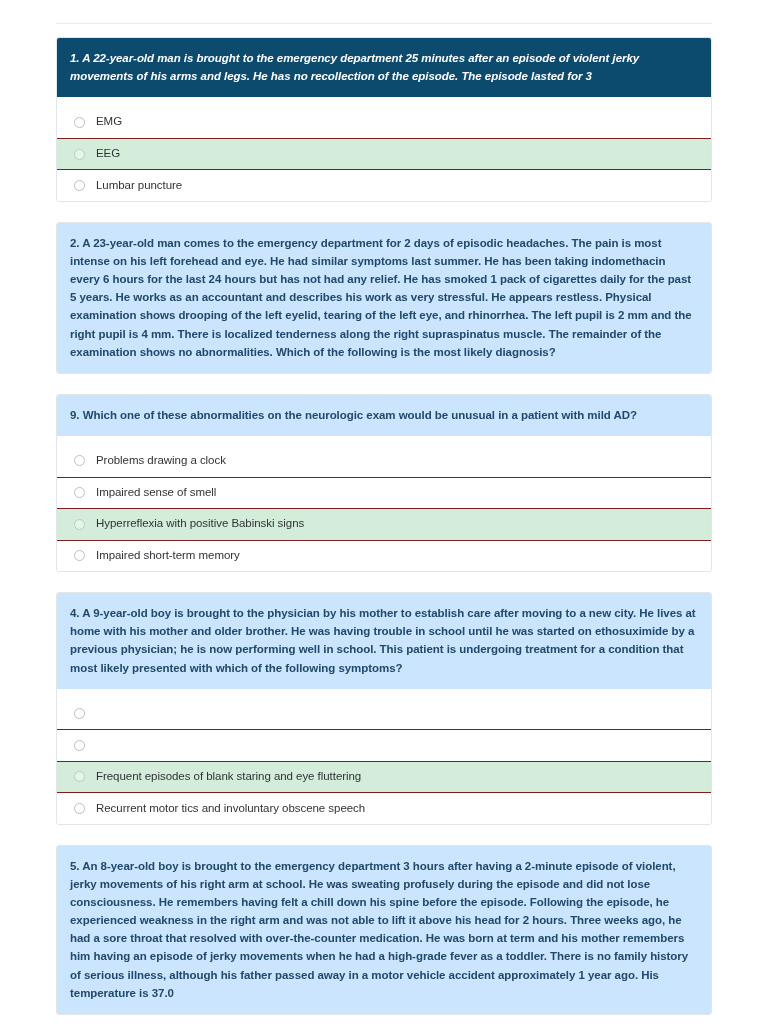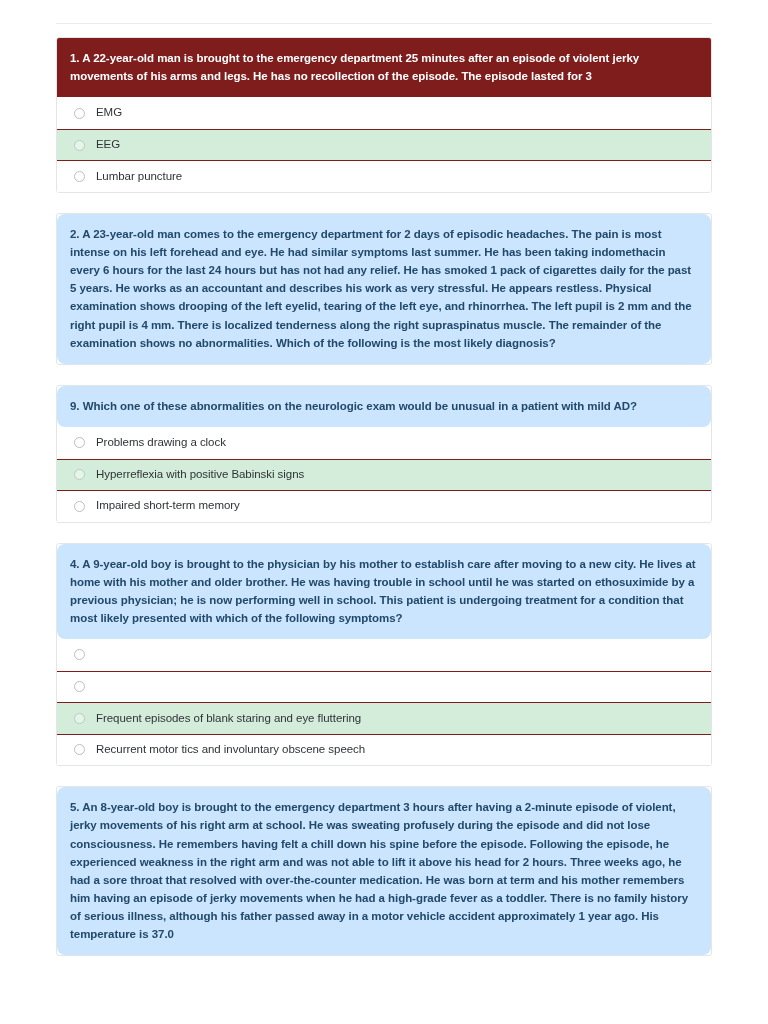--- a/index.html
+++ b/index.html
@@ -44,32 +44,33 @@
 
   
   .q-header {
     padding: 11px 13px 12px 13px;
     font-size: 11.5px;
     font-weight: bold;
     line-height: 1.58;
     letter-spacing: -0.05px;
   }
   .q-header.dark {
-    background: #7f1d1d;
+    background: #0c4a6e;
     color: #ffffff;
+    font-style: italic;
   }
   .q-header.blue {
     background: #cce5ff;
     color: #21496b;
-    border-radius: 8px;
   }
 
   
   .answers {
     display: block;
+    margin-top: 9px;
   }
   .answer-row {
     display: flex;
     align-items: center;
     padding: 0 13px;
     height: 31.5px;
     background: #ffffff;
     border-top: 1px solid #7f1d1d;
     cursor: pointer;
   }
@@ -130,20 +131,24 @@
       <div class="question-card">
         <div class="q-header blue">2. A 23-year-old man comes to the emergency department for 2 days of episodic headaches. The pain is most intense on his left forehead and eye. He had similar symptoms last summer. He has been taking indomethacin every 6 hours for the last 24 hours but has not had any relief. He has smoked 1 pack of cigarettes daily for the past 5 years. He works as an accountant and describes his work as very stressful. He appears restless. Physical examination shows drooping of the left eyelid, tearing of the left eye, and rhinorrhea. The left pupil is 2 mm and the right pupil is 4 mm. There is localized tenderness along the right supraspinatus muscle. The remainder of the examination shows no abnormalities. Which of the following is the most likely diagnosis?</div>
       </div>
       <div class="question-card">
         <div class="q-header blue">9. Which one of these abnormalities on the neurologic exam would be unusual in a patient with mild AD?</div>
         <div class="answers">
           <div class="answer-row">
             <span class="radio"></span>
             <span class="answer-label">Problems drawing a clock</span>
           </div>
+          <div class="answer-row">
+            <span class="radio"></span>
+            <span class="answer-label">Impaired sense of smell</span>
+          </div>
           <div class="answer-row correct">
             <span class="radio"></span>
             <span class="answer-label">Hyperreflexia with positive Babinski signs</span>
           </div>
           <div class="answer-row">
             <span class="radio"></span>
             <span class="answer-label">Impaired short-term memory</span>
           </div>
         </div>
       </div>

